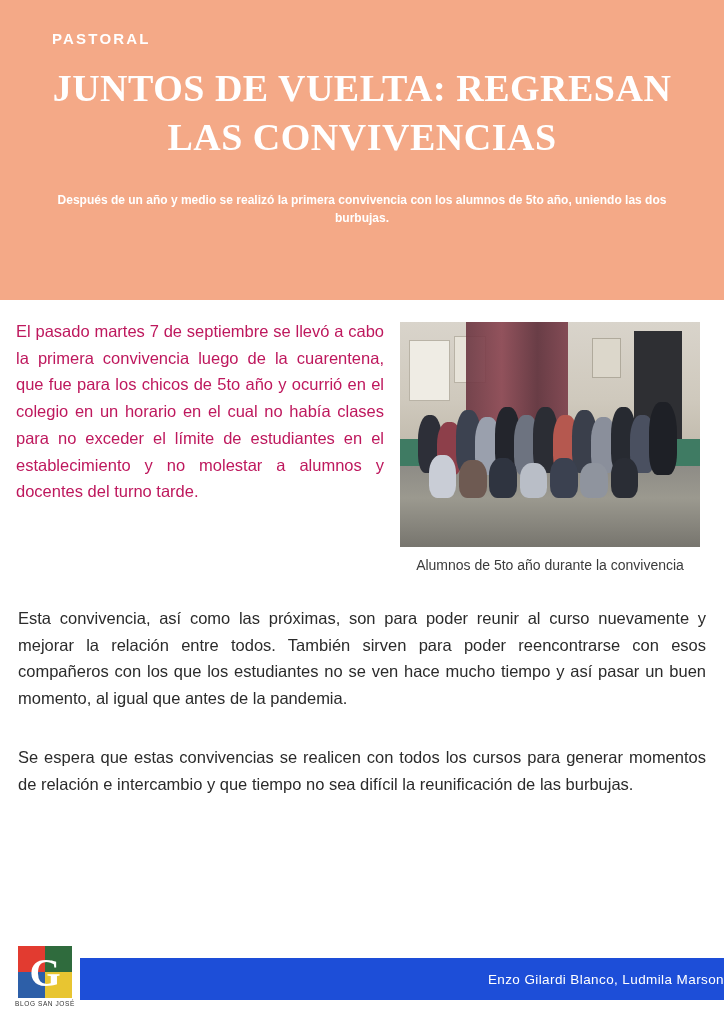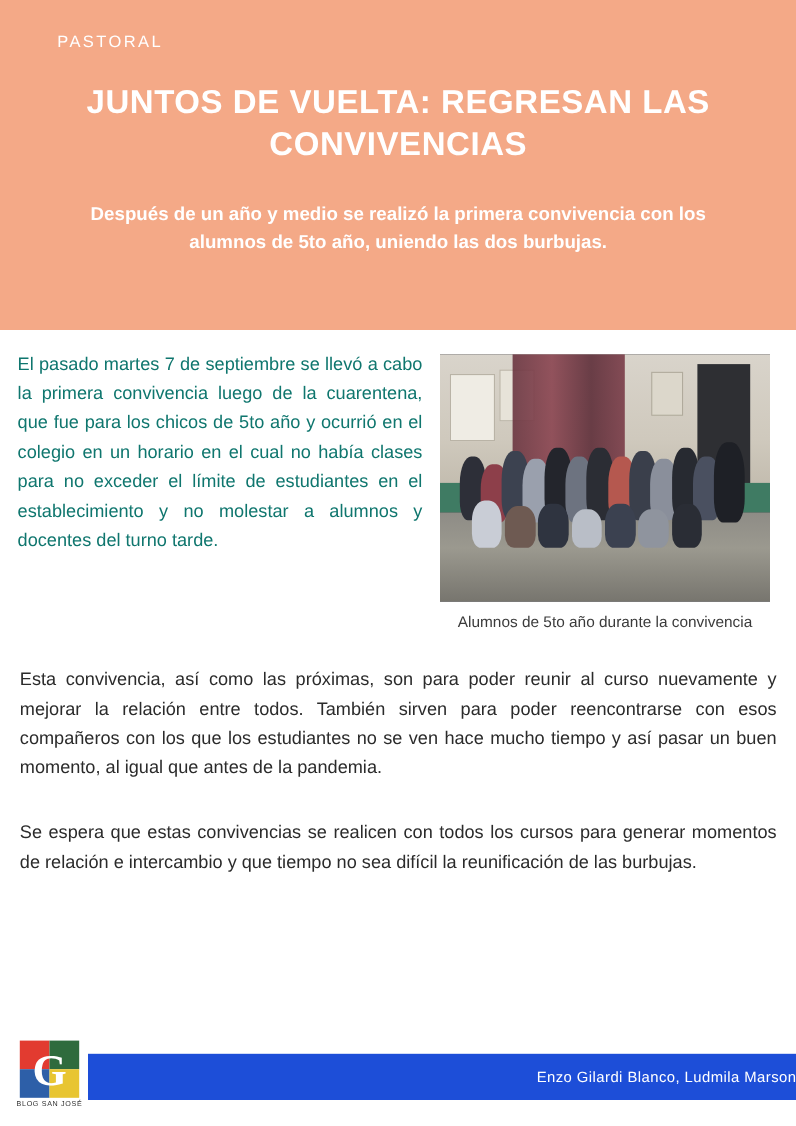--- a/index.html
+++ b/index.html
@@ -21,37 +21,38 @@
     width: 100%;
     height: 300px;
     box-sizing: border-box;
     padding: 18px 40px 0 40px;
     position: relative;
   }
   .kicker {
     color: #ffffff;
     font-size: 15px;
     letter-spacing: 2.2px;
-    font-weight: 400;
+    font-weight: 700;
     padding-left: 12px;
     margin-top: 12px;
   }
   .headline {
     color: #ffffff;
-    font-size: 30px;
+    font-size: 38px;
     line-height: 1.28;
     font-weight: bold;
     text-align: center;
     letter-spacing: 0.5px;
-    margin-top: 28px;
+    margin-top: 17px;
     padding: 0 10px;
+    font-family: Liberation Serif, serif;
   }
   .subhead {
     color: #ffffff;
-    font-size: 17px;
+    font-size: 12px;
     line-height: 1.5;
     font-weight: bold;
     text-align: center;
     margin-top: 30px;
     padding: 0 14px;
   }
 
   
   .content {
     padding: 18px 16px 0 16px;
@@ -59,21 +60,21 @@
   }
   .top-row {
     display: flex;
     align-items: flex-start;
     gap: 16px;
   }
   .lead-text {
     flex: 0 0 368px;
     font-size: 16.5px;
     line-height: 1.62;
-    color: #0f766e;
+    color: #be185d;
     text-align: justify;
   }
   .figure {
     flex: 1 1 auto;
     margin-top: 4px;
   }
   .photo {
     width: 300px;
     height: 225px;
     position: relative;

